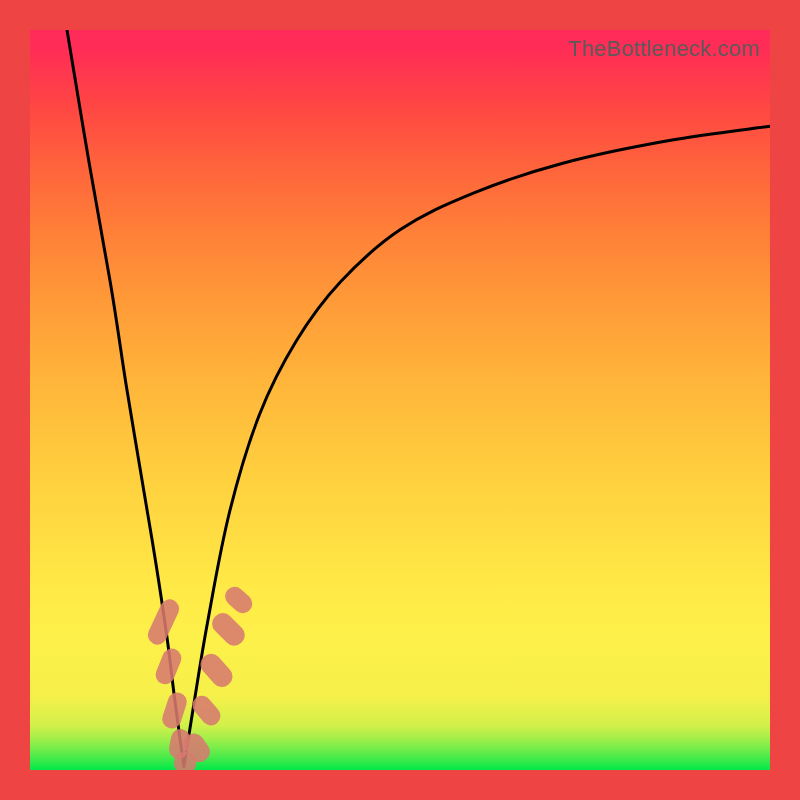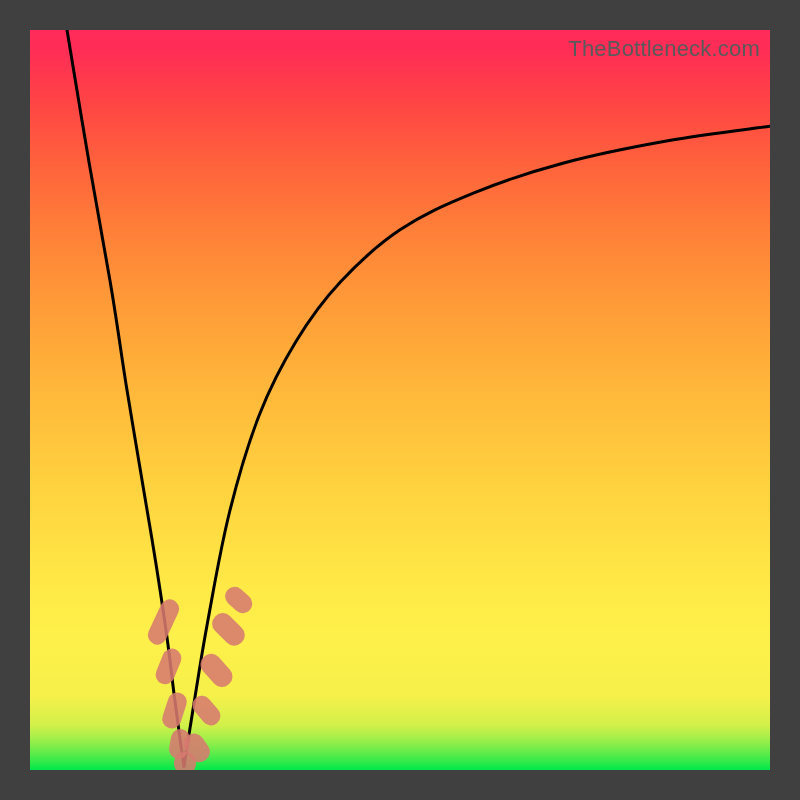--- a/index.html
+++ b/index.html
@@ -8,21 +8,21 @@
     width: 800px;
     height: 800px;
     overflow: hidden;
     background: #000;
     font-family: Arial, Helvetica, sans-serif;
   }
   .frame {
     position: relative;
     width: 800px;
     height: 800px;
-    background: #404040;
+    background: #ef4444;
   }
   .plot {
     position: absolute;
     left: 30px;
     top: 30px;
     width: 740px;
     height: 740px;
     
     background: linear-gradient(
       to top,

